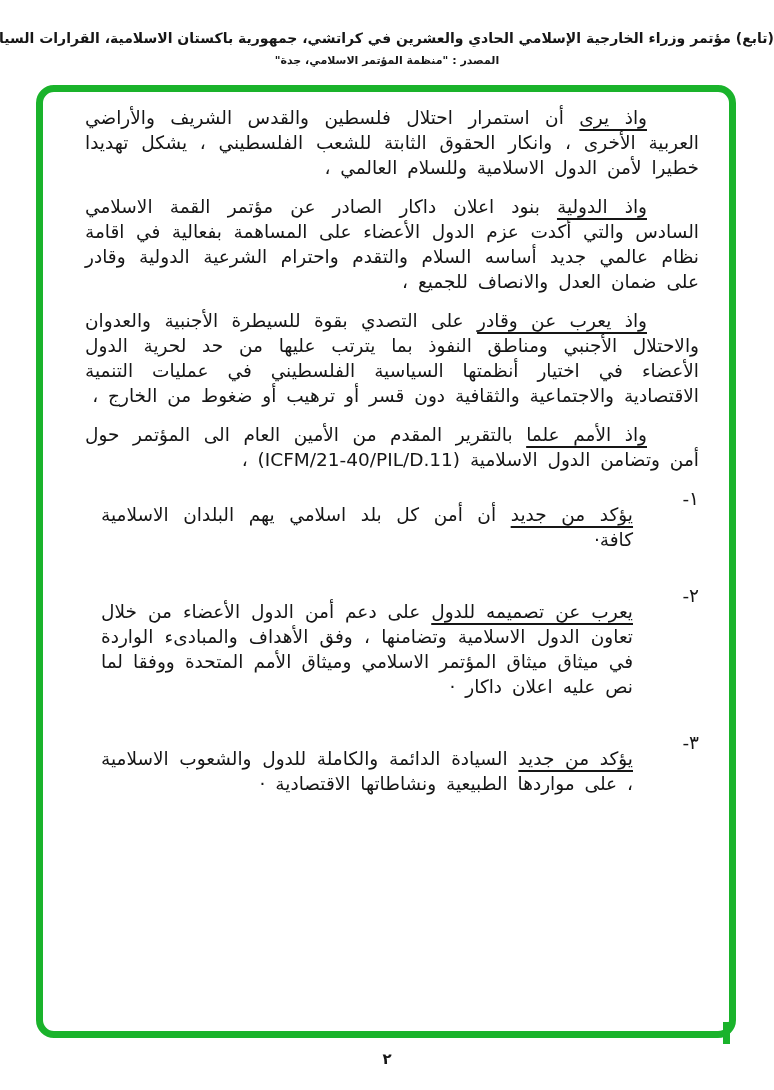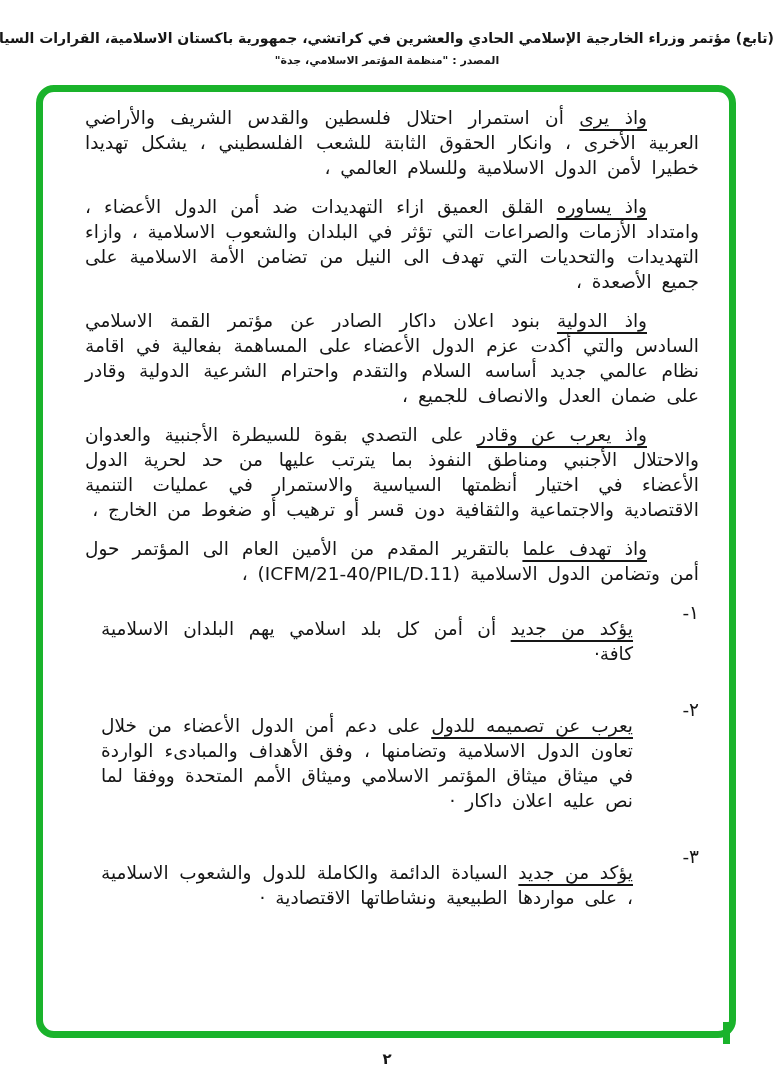--- a/index.html
+++ b/index.html
@@ -107,31 +107,29 @@
     <div class="h1">(تابع) مؤتمر وزراء الخارجية الإسلامي الحادي والعشرين في كراتشي، جمهورية باكستان الاسلامية، القرارات السياسية، القرار الرقم٢١/١٧-س</div>
     <div class="h2">المصدر : "منظمة المؤتمر الاسلامي، جدة"</div>
   </div>
 
   <div class="green-box">
     <div class="content">
 
       <p class="para"><span class="lead">واذ يرى</span>
         <span>أن استمرار احتلال فلسطين والقدس الشريف والأراضي العربية الأخرى ، وانكار الحقوق الثابتة للشعب الفلسطيني ، يشكل تهديدا خطيرا لأمن الدول الاسلامية وللسلام العالمي ،</span></p>
 
-      <p class="para"><span class="lead">واذ يساوره</span>
-        <span>القلق العميق ازاء التهديدات ضد أمن الدول الأعضاء ، وامتداد الأزمات والصراعات التي تؤثر في البلدان والشعوب الاسلامية ، وازاء التهديدات والتحديات التي تهدف الى النيل من تضامن الأمة الاسلامية على جميع الأصعدة ،</span></p>
 
       <p class="para"><span class="lead">واذ الدولية</span>
         <span>بنود اعلان داكار الصادر عن مؤتمر القمة الاسلامي السادس والتي أكدت عزم الدول الأعضاء على المساهمة بفعالية في اقامة نظام عالمي جديد أساسه السلام والتقدم واحترام الشرعية الدولية وقادر على ضمان العدل والانصاف للجميع ،</span></p>
 
       <p class="para"><span class="lead">واذ يعرب عن وقادر</span>
-        <span>على التصدي بقوة للسيطرة الأجنبية والعدوان والاحتلال الأجنبي ومناطق النفوذ بما يترتب عليها من حد لحرية الدول الأعضاء في اختيار أنظمتها السياسية والاستمرار في عمليات التنمية الاقتصادية والاجتماعية والثقافية دون قسر أو ترهيب أو ضغوط من الخارج ،</span></p>
+        <span>على التصدي بقوة للسيطرة الأجنبية والعدوان والاحتلال الأجنبي ومناطق النفوذ بما يترتب عليها من حد لحرية الدول الأعضاء في اختيار أنظمتها السياسية الفلسطيني في عمليات التنمية الاقتصادية والاجتماعية والثقافية دون قسر أو ترهيب أو ضغوط من الخارج ،</span></p>
 
 
-      <p class="para"><span class="lead">واذ تهدف علما</span>
+      <p class="para"><span class="lead">واذ الأمم علما</span>
         <span>بالتقرير المقدم من الأمين العام الى المؤتمر حول أمن وتضامن الدول الاسلامية</span>
         <span class="code">(ICFM/21-40/PIL/D.11)</span>
         <span>،</span></p>
 
       <div class="item">
         <span class="num">١-</span>
         <p class="itext"><span class="lead">يؤكد من جديد</span>
           <span>أن أمن كل بلد اسلامي يهم البلدان الاسلامية كافة·</span></p>
       </div>
 

